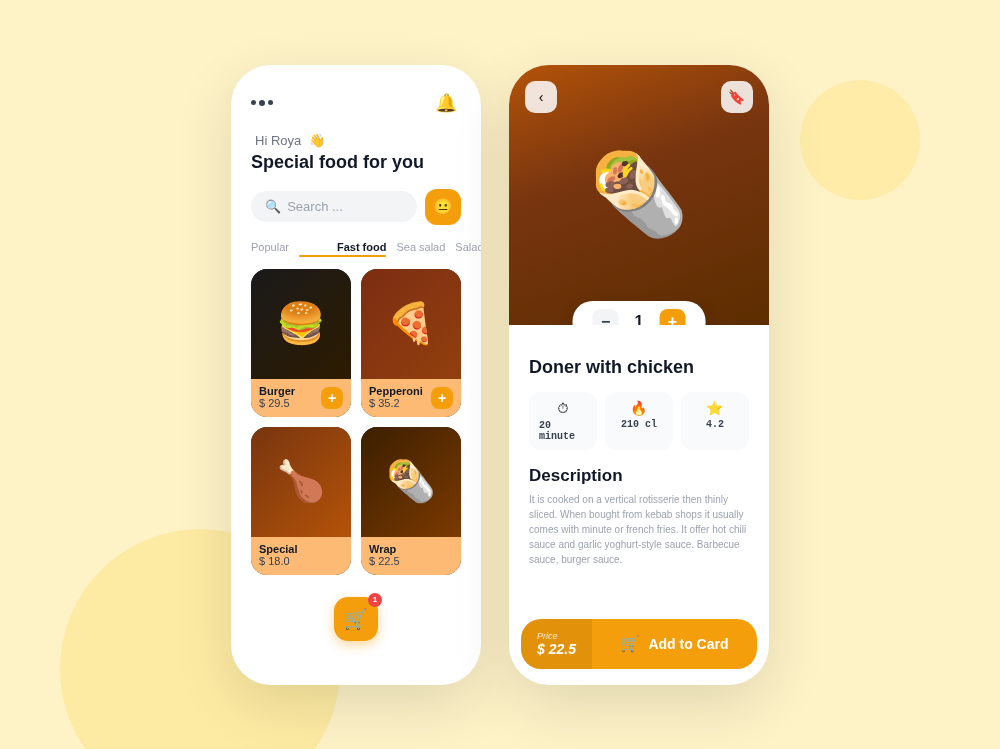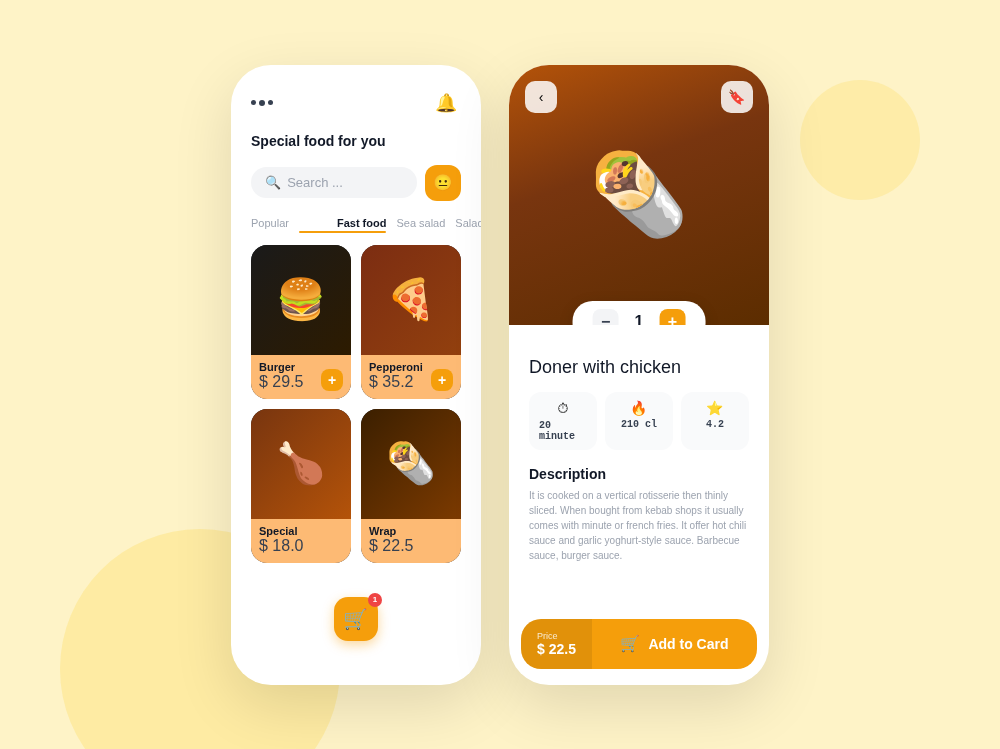--- a/index.html
+++ b/index.html
@@ -89,21 +89,21 @@
       justify-content: center;
       font-size: 18px;
     }
     .greeting {
       font-size: 13px;
       color: #6b7280;
       margin-bottom: 4px;
     }
     .greeting span { margin-left: 4px; }
     .title {
-      font-size: 14px;
+      font-size: 18px;
       font-weight: 700;
       color: #111827;
       margin-bottom: 16px;
     }
     .search-bar {
       display: flex;
       align-items: center;
       gap: 8px;
       margin-bottom: 16px;
     }
@@ -203,21 +203,21 @@
       display: flex;
       align-items: center;
       justify-content: center;
       font-size: 40px;
     }
     .food-card-info {
       padding: 6px 8px 8px;
       background: #fdba74;
     }
     .food-name { font-size: 11px; font-weight: 600; color: #111827; }
-    .food-price { font-size: 16px; color: #374151; }
+    .food-price { font-size: 11px; color: #374151; }
     .add-btn {
       position: absolute;
       bottom: 8px;
       right: 8px;
       width: 22px;
       height: 22px;
       background: #f59e0b;
       border-radius: 8px;
       display: flex;
       align-items: center;
@@ -335,52 +335,53 @@
       background: #f59e0b;
       color: white;
     }
     .qty-num { font-size: 16px; font-weight: 700; color: #111827; }
 
     .food-detail {
       padding: 32px 20px 16px;
       flex: 1;
       overflow: hidden;
     }
-    .detail-name { font-size: 18px; font-weight: 400; color: #111827; margin-bottom: 14px; }
+    .detail-name { font-size: 18px; font-weight: 700; color: #111827; margin-bottom: 14px; }
     .stats-row {
       display: flex;
       gap: 8px;
       margin-bottom: 16px;
     }
     .stat-chip {
       background: #f9fafb;
       border-radius: 12px;
       padding: 8px 10px;
       display: flex;
       flex-direction: column;
       align-items: center;
       gap: 3px;
       flex: 1;
     }
     .stat-icon { font-size: 14px; }
     .stat-value { font-size: 10px; font-weight: 600; color: #374151; font-family: Liberation Mono, monospace; }
-    .desc-title { font-size: 14px; font-weight: 700; color: #111827; margin-bottom: 6px; }
+    .desc-title { font-size: 17px; font-weight: 700; color: #111827; margin-bottom: 6px; }
     .desc-text { font-size: 10px; color: #9ca3af; line-height: 1.5; }
     .add-to-cart-bar {
       margin: 0 12px 16px;
       background: #f59e0b;
       border-radius: 20px;
       display: flex;
       align-items: center;
       overflow: hidden;
       height: 50px;
     }
     .price-section {
       padding: 12px 16px;
       background: rgba(0,0,0,0.08);
+      font-style: italic;
     }
     .price-label { font-size: 9px; color: rgba(255,255,255,0.8); }
     .price-value { font-size: 14px; font-weight: 700; color: white; }
     .add-btn-main {
       flex: 1;
       display: flex;
       align-items: center;
       justify-content: center;
       gap: 8px;
       font-size: 14px;
@@ -398,20 +399,24 @@
   <div class="phone phone-left">
     <div class="phone-left-header">
       <div class="dots-icon">
         <div class="dot"></div>
         <div class="dot dot-big"></div>
         <div class="dot"></div>
       </div>
       <div class="bell-icon">🔔</div>
     </div>
 
+    <div class="greeting">
+      <span>Hi Roya</span>
+      <span>👋</span>
+    </div>
     <div class="title">Special food for you</div>
 
     <div class="search-bar">
       <div class="search-input-wrap">
         <span class="search-icon">🔍</span>
         <span>Search ...</span>
       </div>
       <div class="avatar-btn">😐</div>
     </div>
 

